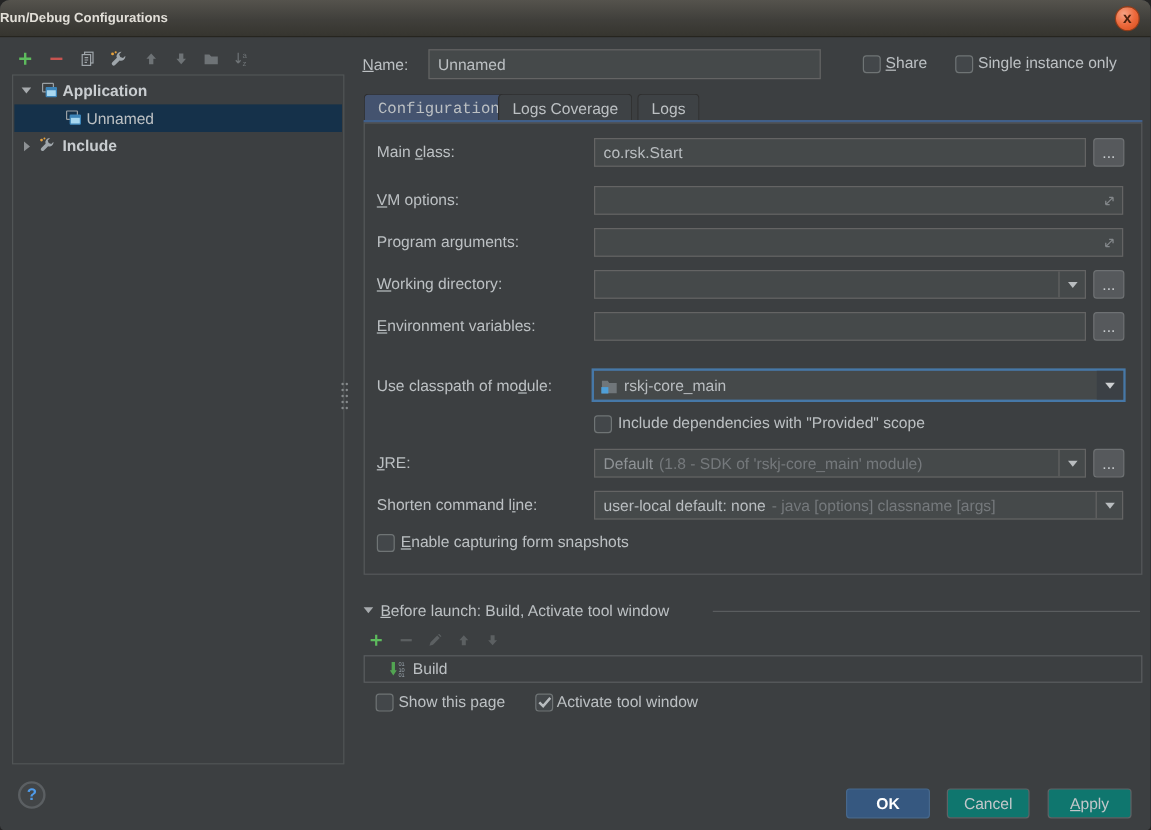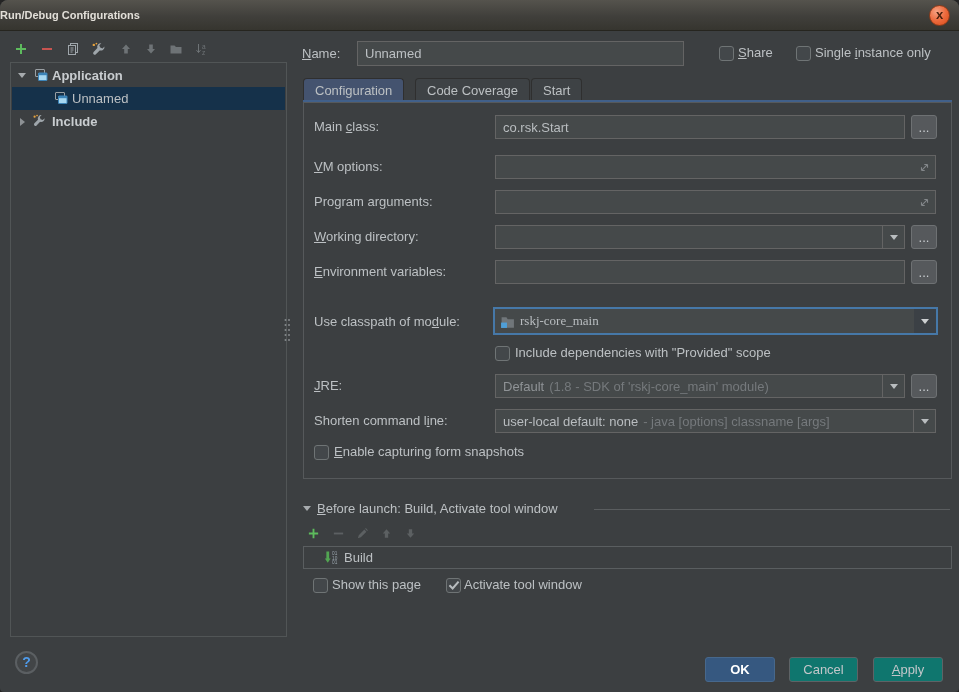--- a/index.html
+++ b/index.html
@@ -42,28 +42,28 @@
   .trow .tlabel{position:absolute;white-space:nowrap;}
   .bold{font-weight:bold;color:#c9cdd0;}
   .chev-open{position:absolute;width:0;height:0;border-left:4px solid transparent;
              border-right:4px solid transparent;border-top:5px solid #a7abae;}
   .chev-closed{position:absolute;width:0;height:0;border-top:4px solid transparent;
                border-bottom:4px solid transparent;border-left:5px solid #8d9194;}
   
   .tab{position:absolute;height:23px;box-sizing:border-box;padding:0 11px;display:flex;align-items:center;
        background:#3e4245;border:1px solid #2f2f2f;border-bottom:none;border-radius:4px 4px 0 0;
        color:#bcc0c3;cursor:pointer;}
-  .tab.active{background:#44536f;}
+  .tab.active{background:#44536f;font-family:Liberation Mono, monospace;}
   #tab-underline{position:absolute;left:303px;top:100px;width:649px;height:2px;background:#41608a;}
   #form-panel{position:absolute;left:303px;top:102px;width:649px;height:377px;box-sizing:border-box;
               border:1px solid #56595b;}
   
   #module-combo{position:absolute;left:493px;top:307px;width:445px;height:28px;box-sizing:border-box;
                 background:#45494a;border:2px solid #4678a8;display:flex;align-items:center;
-                padding-left:5px;color:#b9bdc0;font-family:Liberation Serif, serif;}
+                padding-left:5px;color:#b9bdc0;}
   #module-arrow{margin-left:auto;width:22px;align-self:stretch;background:#3b4045;
                 display:flex;align-items:center;justify-content:center;}
   
   #task-list{position:absolute;left:303px;top:546px;width:649px;height:23px;box-sizing:border-box;
              border:1px solid #5a5e60;display:flex;align-items:center;padding-left:20px;}
   .hline{position:absolute;height:1px;background:#5a5d5f;}
   
   .btn{position:absolute;height:25px;box-sizing:border-box;border-radius:3px;display:flex;
        align-items:center;justify-content:center;cursor:pointer;}
   #ok-btn{background:#365880;border:1px solid #47688c;color:#ffffff;font-weight:bold;}
@@ -169,24 +169,24 @@
   <div class="lbl" style="left:738px;top:44px;line-height:18px"><u>S</u>hare</div>
   <span class="cb" style="left:796px;top:46px">
     
   </span>
   <div class="lbl" style="left:815px;top:44px;line-height:18px">Single <u>i</u>nstance only</div>
 
   <div class="tab active" style="left:303px;top:78px">
     <span>Configuration</span>
     </div>
   <div class="tab" style="left:415px;top:78px">
-    <span>Code Coverage</span>
+    <span>Logs Coverage</span>
     </div>
   <div class="tab" style="left:531px;top:78px">
-    <span>Start</span>
+    <span>Logs</span>
     </div>
   <div id="tab-underline"></div>
 
   <div id="form-panel"></div>
 
   <div class="lbl" style="left:314px;top:115px;line-height:24px">Main <u>c</u>lass:</div>
   <div class="fld" style="left:495px;top:115px;width:410px">
     <span>co.rsk.Start</span>
   </div>
   <div class="dots" style="left:911px;top:115px">...</div>

